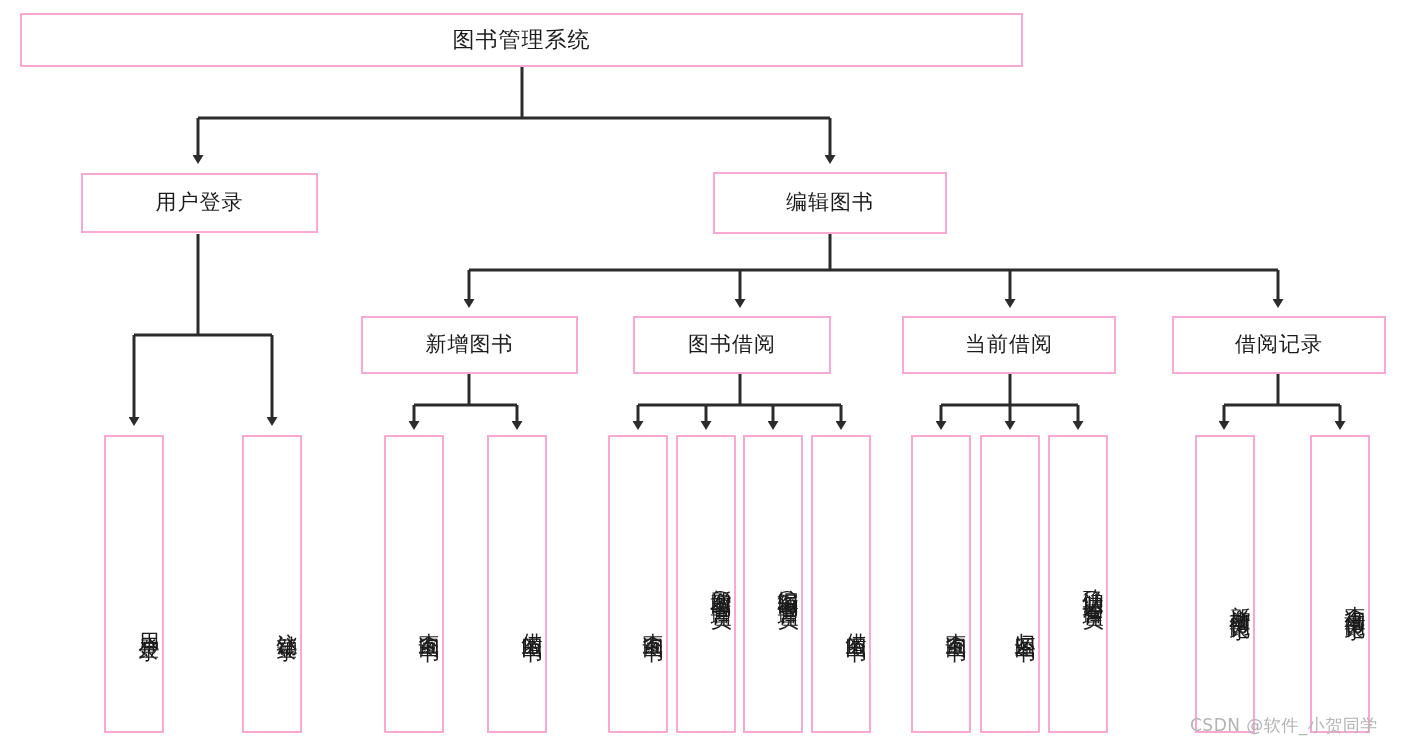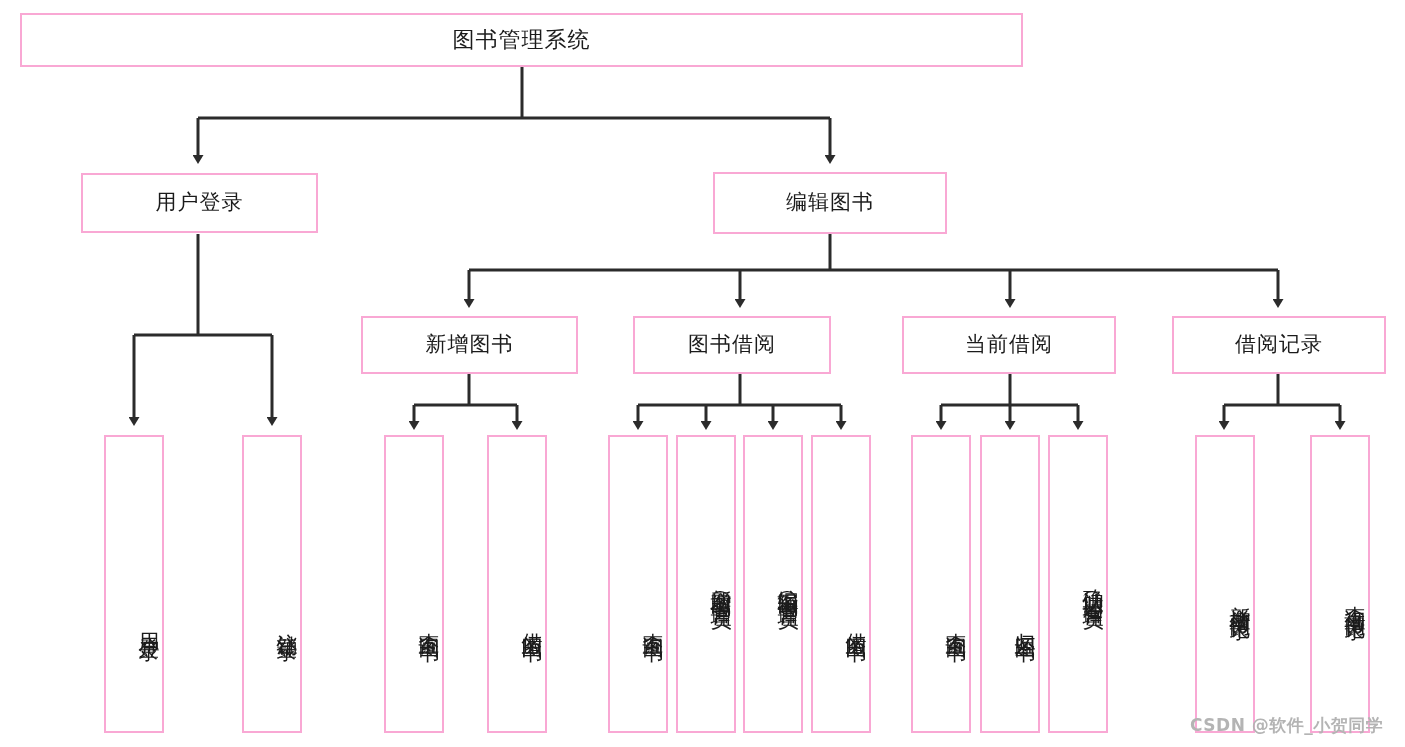--- a/index.html
+++ b/index.html
@@ -72,21 +72,20 @@
   .watermark {
     position: absolute;
     left: 1190px;
     top: 714px;
     font-size: 17px;
     color: #b4b4b4;
     letter-spacing: 0.5px;
     white-space: nowrap;
     z-index: 3;
     font-family: "DejaVu Sans", "Liberation Sans", sans-serif;
-    font-weight: bold;
   }
 </style>
 </head>
 <body>
 
 <div id="canvas">
 
   <svg id="edges" viewBox="0 0 1405 747" width="1405" height="747" xmlns="http://www.w3.org/2000/svg">
     <defs>
       <marker id="arrow" markerWidth="9" markerHeight="11" refX="1" refY="5.5" orient="auto" markerUnits="userSpaceOnUse">

